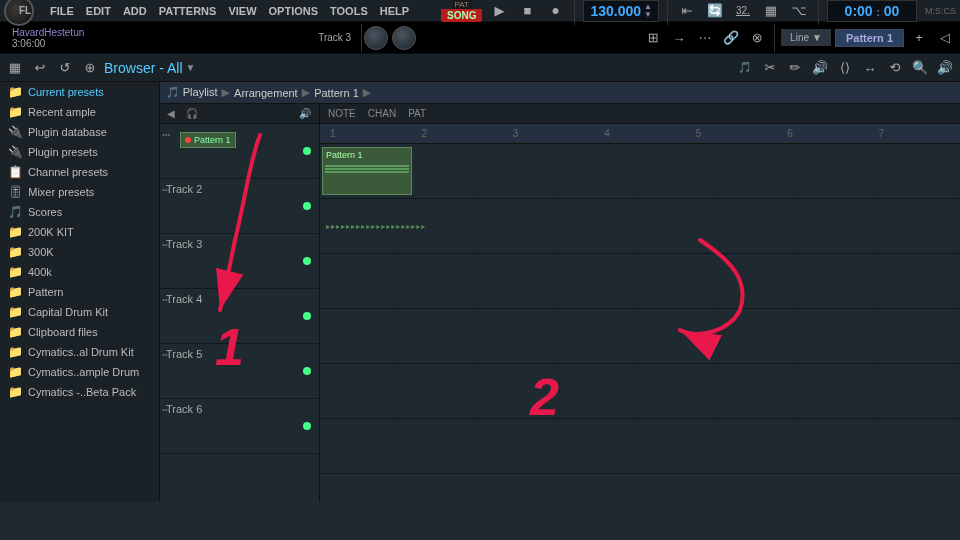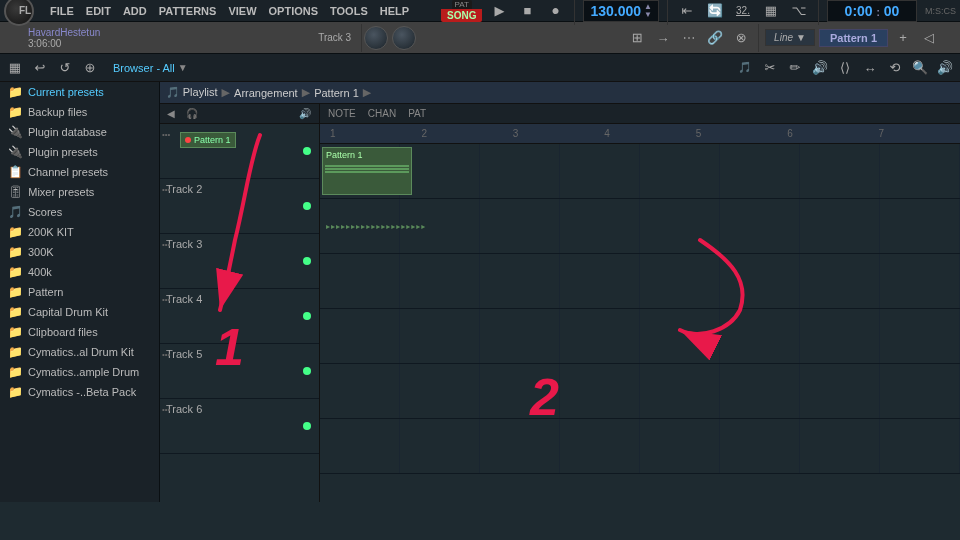--- a/index.html
+++ b/index.html
@@ -30,35 +30,35 @@
     .bpm-spin span { font-size: 8px; color: #88a; cursor: pointer; line-height: 1; }
     .time-display {
       background: #0a1015; border: 1px solid #333; color: #4af; font-size: 14px; font-weight: bold;
       padding: 2px 8px; min-width: 90px; text-align: center;
     }
     .time-sub { color: #88a; font-size: 10px; }
     .toolbar-separator { width: 1px; height: 28px; background: #333; margin: 0 2px; }
 
     
     #toolbar2 {
-      display: flex; align-items: center; background: #404040; height: 32px;
-      border-bottom: 1px solid #0a0f12; padding: 0 20px; gap: 0;
+      display: flex; align-items: center; background: #000000; height: 32px;
+      border-bottom: 1px solid #0a0f12; padding: 0 4px; gap: 0;
     }
     .track-info { display: flex; flex-direction: column; padding: 0 8px; }
     .track-name { color: #88c; font-size: 10px; }
     .track-time { color: #aaa; font-size: 10px; }
     .track-num { color: #aaa; font-size: 10px; margin-left: auto; padding-right: 8px; }
     .knob {
       width: 24px; height: 24px; border-radius: 50%;
       background: radial-gradient(circle at 40% 35%, #4a5560, #1a2228);
       border: 1px solid #555; display: inline-block;
     }
     .line-btn {
       background: #2a3540; border: 1px solid #333; color: #aaa; font-size: 10px;
-      padding: 2px 8px; cursor: pointer; display: flex; align-items: center; gap: 3px; font-style: italic;
+      padding: 2px 8px; cursor: pointer; display: flex; align-items: center; gap: 3px;
     }
     .pattern-btn {
       background: #2a4060; border: 1px solid #446; color: #aad; font-size: 11px;
       padding: 2px 10px; cursor: pointer; font-weight: bold;
     }
 
     
     #main { display: flex; height: calc(540px - 22px - 38px - 32px - 28px); }
 
     
@@ -209,21 +209,21 @@
     <div class="tb-icon">+</div>
     <div class="tb-icon">◁</div>
   </div>
 </div>
 
 <div id="track-toolbar">
   <div class="tb-icon">▦</div>
   <div class="tb-icon">↩</div>
   <div class="tb-icon">↺</div>
   <div class="tb-icon">⊕</div>
-  <span style="color:#5cf; font-size:11px; cursor:pointer;margin-left:9px;">Browser - All</span>
+  <span style="color:#5cf; font-size:14px; cursor:pointer;">Browser - All</span>
   <span style="color:#888; font-size:10px;">▼</span>
   <div style="margin-left:auto; display:flex; align-items:center; gap:3px;">
     <div class="tb-icon" style="font-size:11px;">🎵</div>
     <div class="tb-icon">✂</div>
     <div class="tb-icon">✏</div>
     <div class="tb-icon">🔊</div>
     <div class="tb-icon">⟨⟩</div>
     <div class="tb-icon">↔</div>
     <div class="tb-icon">⟲</div>
     <div class="tb-icon">🔍</div>
@@ -234,21 +234,21 @@
 <div id="main">
 
   <div id="sidebar">
     <div id="sidebar-items">
         <div class="sidebar-item active">
           <span class="icon">📁</span>
           <span>Current presets</span>
         </div>
         <div class="sidebar-item">
           <span class="icon">📁</span>
-          <span>Backup files</span>
+          <span>Recent ample</span>
         </div>
         <div class="sidebar-item">
           <span class="icon">🔌</span>
           <span>Plugin database</span>
         </div>
         <div class="sidebar-item">
           <span class="icon">🔌</span>
           <span>Plugin presets</span>
         </div>
         <div class="sidebar-item">

